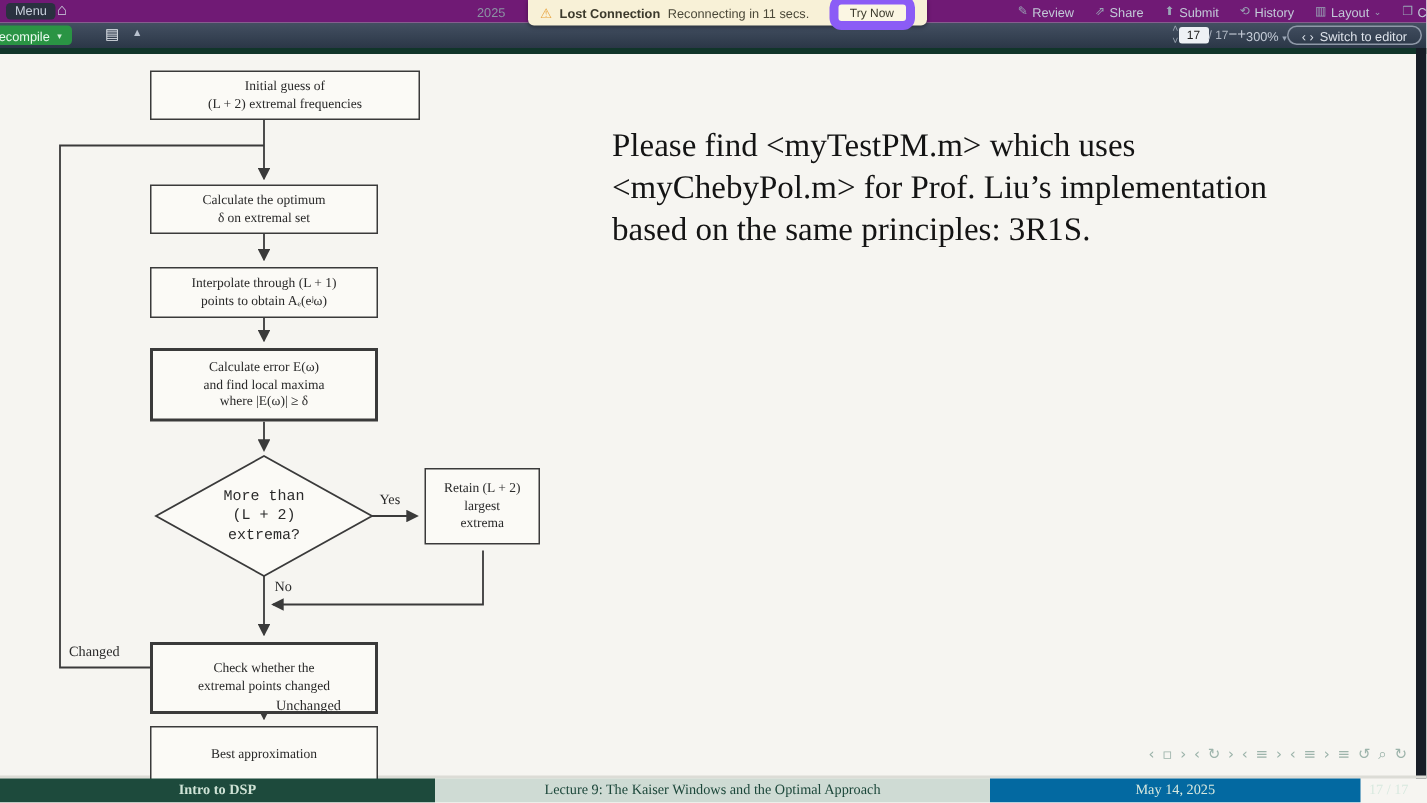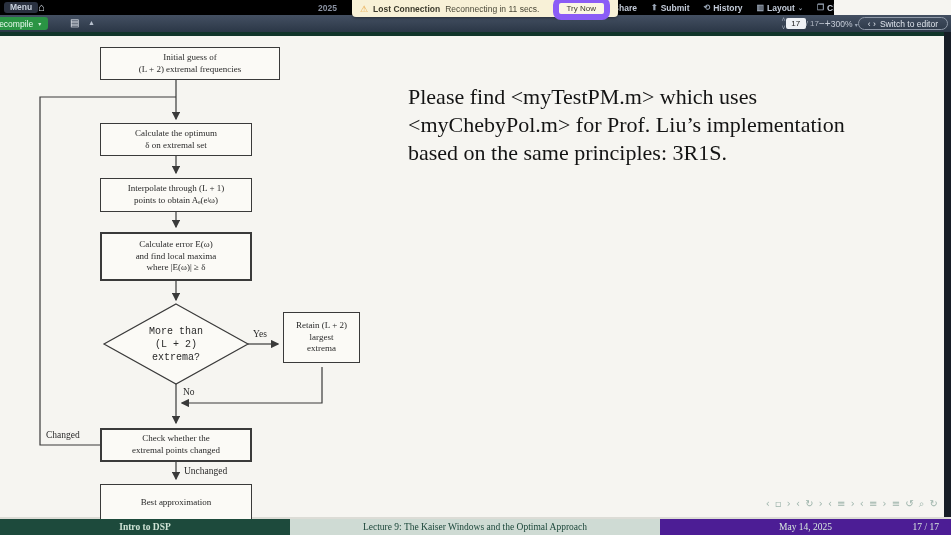--- a/index.html
+++ b/index.html
@@ -1,20 +1,20 @@
 <!DOCTYPE html>
 <html><head>
 <meta charset="utf-8">
 <style>
   * { margin:0; padding:0; box-sizing:border-box; }
   html,body { width:951px; height:535px; overflow:hidden; }
   body { position:relative; font-family:"Liberation Sans",sans-serif; background:#f6f5f1; }
 
   
-  .topbar { position:absolute; left:0; top:0; width:834px; height:15px; background:#000000; overflow:hidden; z-index:30;font-weight:bold; }
+  .topbar { position:absolute; left:0; top:0; width:951px; height:15px; background:#701a75; overflow:hidden; z-index:30; }
   .menu-btn { position:absolute; left:4px; top:2px; padding:0 6px; height:11px; line-height:11px;
               background:#2a3140; border-radius:3px; color:#c9d1dd; font-size:8.5px; }
   .home-ic { position:absolute; left:38px; top:0px; color:#cfd6e0; font-size:11px; line-height:15px; }
   .proj-title { position:absolute; left:318px; top:3px; color:#8b93a3; font-size:8.5px; }
   .top-nav { position:absolute; right:-12px; top:0; height:15px; display:flex; align-items:center; gap:14px;
              color:#c3cbd8; font-size:8.5px; }
   .top-nav .item { display:flex; align-items:center; gap:3px; white-space:nowrap; }
   .top-nav .ic { font-size:8px; color:#9aa6b6; }
   .caret { font-size:6px; color:#9aa6b6; }
 
@@ -64,21 +64,21 @@
   .thick { border-width:2px; }
   .fc-dtext { position:absolute; display:flex; align-items:center; justify-content:center; text-align:center;
               white-space:pre-line; font-family:Liberation Mono, monospace; font-size:10px; line-height:1.3; color:#2a2a2a; }
   .fc-label { position:absolute; font-family:"Liberation Serif",serif; font-size:9.5px; color:#2a2a2a; }
 
   
   .bfooter { position:absolute; top:519px; height:16px; font-family:"Liberation Serif",serif; font-size:9.5px;
              display:flex; align-items:center; justify-content:center; }
   .bf-left { left:0; width:290px; background:#1d4a3c; color:#cfe3d6; font-weight:bold; }
   .bf-mid { left:290px; width:370px; background:#cfdbd4; color:#1c473a; }
-  .bf-right { left:660px; width:291px; background:#4c1d95; color:#d8e9df; }
+  .bf-right { left:660px; width:247px; background:#0369a1; color:#d8e9df; }
   .bf-page { position:absolute; right:12px; top:519px; height:16px; line-height:16px; color:#d8e9df;
              font-family:"Liberation Serif",serif; font-size:9.5px; }
 </style>
 </head>
 <body>
 
 <div class="topbar">
   <span class="menu-btn">Menu</span>
   <span class="home-ic">⌂</span>
   <span class="proj-title">2025</span>
@@ -183,21 +183,21 @@
 points to obtain Aₑ(eʲω)</div>
 <div class="fc-box thick" style="left:100px;top:232px;width:152px;height:49px;">Calculate error E(ω)
 and find local maxima
 where |E(ω)| ≥ δ</div>
 <div class="fc-dtext" style="left:116px;top:320px;width:120px;height:48px;">More than
 (L + 2)
 extrema?</div>
 <div class="fc-box" style="left:283px;top:312px;width:77px;height:51px;">Retain (L + 2)
 largest
 extrema</div>
-<div class="fc-box thick" style="left:100px;top:428px;width:152px;height:34px;">Check whether the
+<div class="fc-box thick" style="left:100px;top:428px;width:152px;height:48px;">Check whether the
 extremal points changed</div>
 <div class="fc-box" style="left:100px;top:484px;width:152px;height:38px;">Best approximation</div>
 
 <span class="fc-label" style="left:253px;top:329px;">Yes</span>
 <span class="fc-label" style="left:183px;top:387px;">No</span>
 <span class="fc-label" style="left:46px;top:430px;">Changed</span>
 <span class="fc-label" style="left:184px;top:466px;">Unchanged</span>
 
 <div class="bfooter bf-left">Intro to DSP</div>
 <div class="bfooter bf-mid">Lecture 9: The Kaiser Windows and the Optimal Approach</div>

